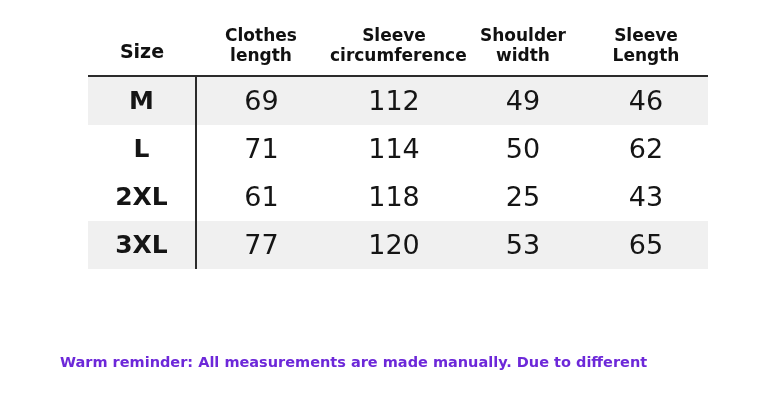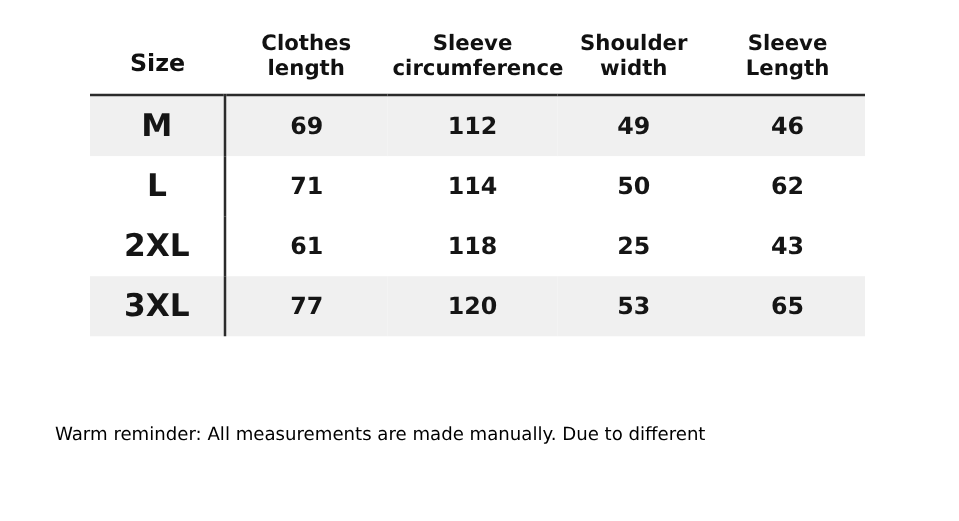--- a/index.html
+++ b/index.html
@@ -12,20 +12,21 @@
     background: #ffffff;
     font-family: "DejaVu Sans", sans-serif;
     color: #1a1a1a;
     overflow: hidden;
   }
   .page {
     position: relative;
     width: 629px;
     height: 417px;
     box-sizing: border-box;
+    margin-left: 16px;
   }
   .size-table {
     position: absolute;
     left: 72px;
     top: 24px;
     width: 620px;
     border-collapse: collapse;
     table-layout: fixed;
   }
   .size-table col.c-size    { width: 108px; }
@@ -47,48 +48,48 @@
   .size-table thead th.size-head {
     font-size: 19px;
     padding-bottom: 12px;
   }
   .size-table thead tr {
     border-bottom: 2px solid #2b2b2b;
   }
 
   .size-table tbody td {
     text-align: center;
-    font-size: 19px;
-    font-weight: 700;
+    font-size: 27px;
+    font-weight: 400;
     color: #151515;
     height: 48px;
     padding: 0;
     line-height: 48px;
   }
   .size-table tbody td.size-cell {
     font-weight: bold;
     font-size: 25px;
     border-right: 2px solid #2b2b2b;
   }
   .size-table tbody tr.shaded td {
     background: #f0f0f0;
   }
   .size-table tbody tr.plain td {
     background: #ffffff;
   }
 
   .note {
     position: absolute;
     left: 44px;
-    top: 338px;
+    top: 352px;
     width: 690px;
     font-size: 14.5px;
-    font-weight: normal;
+    font-weight: bold;
     line-height: 1.45;
-    color: #000000;
+    color: #6d28d9;
   }
   .note span { display: block; }
 </style>
 </head>
 <body>
 
 <div class="page">
 
   <table class="size-table">
     <colgroup>

